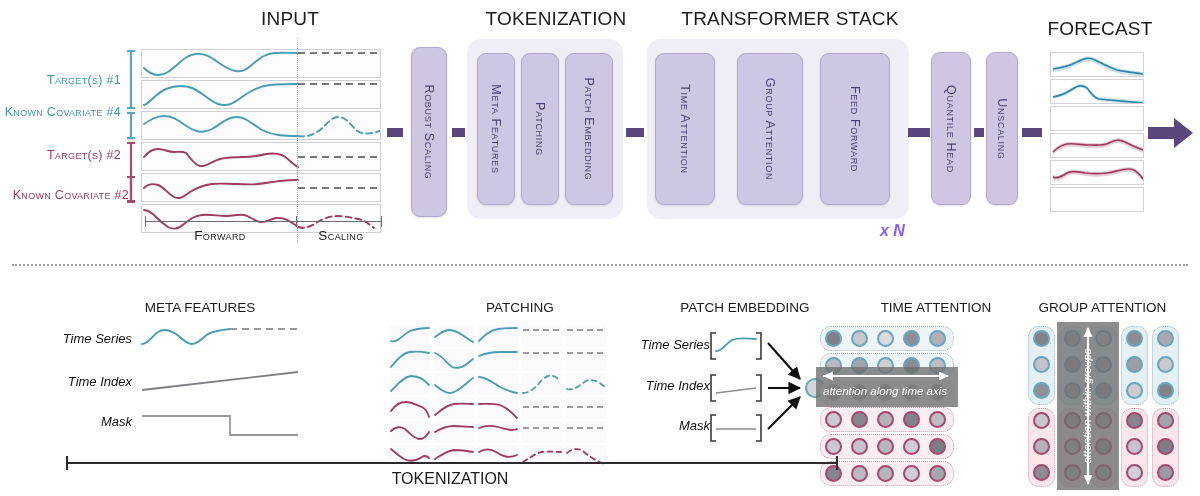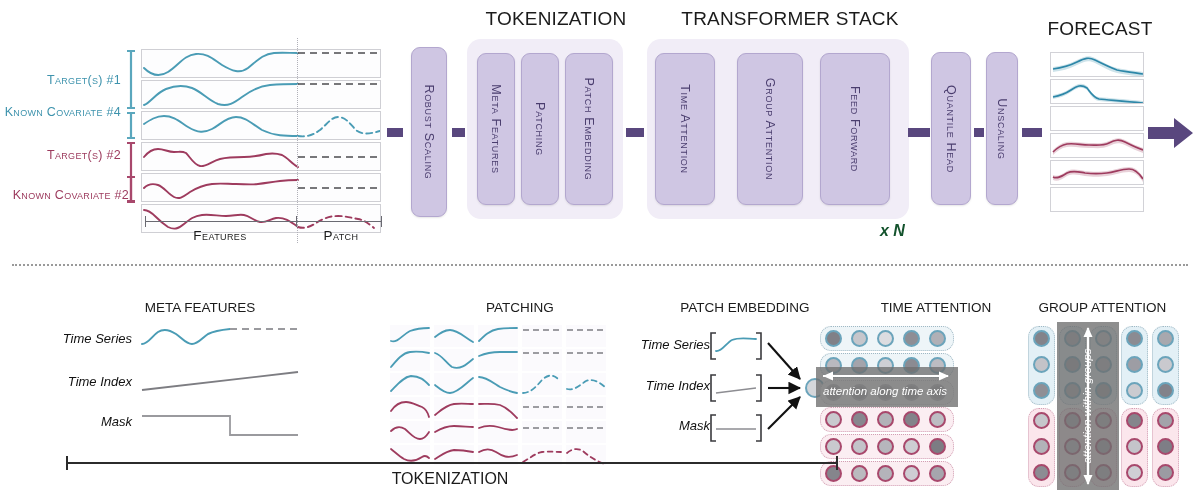--- a/index.html
+++ b/index.html
@@ -83,21 +83,21 @@
   }
   .connector {
     position: absolute;
     background: #59477e;
   }
   .xn {
     position: absolute;
     font-style: italic;
     font-weight: bold;
     font-size: 16px;
-    color: #14532d;
+    color: #8b5cf6;
     white-space: nowrap;
   }
 
   
   .fc-row {
     position: absolute;
     left: 0; width: 100%;
     border: 1px solid #d2d2d7;
     background: #fff;
     overflow: hidden;
@@ -209,20 +209,21 @@
     position: absolute;
     border-left: 1.5px dotted #b0b0b8;
   }
   svg { display: block; overflow: visible; }
 </style>
 </head>
 <body>
 
 <div id="root">
 
+  <div class="sec-title abs" style="left:200px; top:8px; width:180px;">INPUT</div>
   <div class="sec-title abs" style="left:456px; top:8px; width:200px;">TOKENIZATION</div>
   <div class="sec-title abs" style="left:1020px; top:18px; width:160px;">FORECAST</div>
   <div class="sec-title abs" style="left:660px; top:8px; width:260px;">TRANSFORMER STACK</div>
 
   <div class="abs" style="left:141px; top:49px; width:240px; height:162px;">
 
     <div class="series-row" style="top:0px;  height:29px;">
       <svg width="240" height="29" viewBox="0 0 240 29" preserveAspectRatio="none">
         <path d="M2,18 C10,26 18,27 26,22 C36,16 42,5 54,4 C66,3 72,10 80,15 C90,21 98,24 106,18 C114,12 120,4 132,3 C140,2.5 148,3 156,3" fill="none" stroke="#4a9cb5" stroke-width="1.9" stroke-linecap="round"></path>
         <path d="M156,3 L238,3" fill="none" stroke="#4b4b4f" stroke-width="1.6" stroke-dasharray="7,5"></path>
@@ -285,22 +286,22 @@
   <div class="brace" style="left:126px; top:176px;">
     <svg width="10" height="27">
       <path d="M1,1 H9 M5,1 V26 M1,26 H9" stroke="#a8486c" stroke-width="2.2" fill="none"></path>
     </svg>
   </div>
 
   <div class="hf-axis" style="left:145px; top:221px; width:237px; height:1.4px;"></div>
   <div class="hf-axis" style="left:145px; top:216px; width:1.4px; height:11px;"></div>
   <div class="hf-axis" style="left:296px; top:216px; width:1.4px; height:11px;"></div>
   <div class="hf-axis" style="left:381px; top:216px; width:1.4px; height:11px;"></div>
-  <div class="hf-label" style="left:150px; top:228px; width:140px;">Features</div>
-  <div class="hf-label" style="left:298px; top:228px; width:86px;">Patch</div>
+  <div class="hf-label" style="left:150px; top:228px; width:140px;">Forward</div>
+  <div class="hf-label" style="left:298px; top:228px; width:86px;">Scaling</div>
 
   <div class="connector" style="left:387px; top:128px; width:16px; height:9px;"></div>
 
   <div class="pblock" style="left:411px; top:47px; width:36px; height:170px;">
     <span class="vtext">Robust Scaling</span>
   </div>
 
   <div class="connector" style="left:452px; top:128px; width:13px; height:9px;"></div>
 
   <div class="group-box" style="left:467px; top:39px; width:156px; height:180px;"></div>

